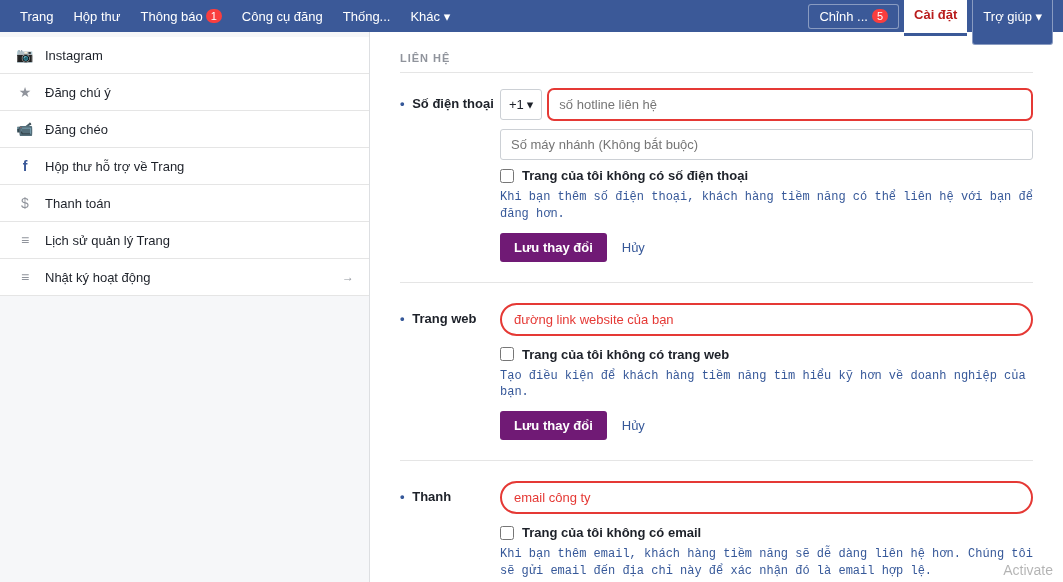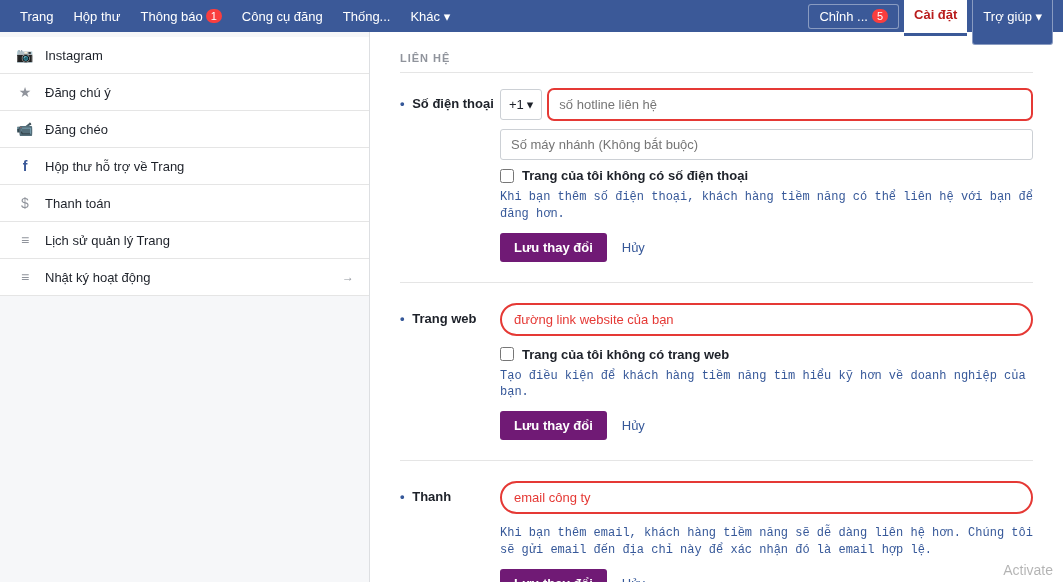--- a/index.html
+++ b/index.html
@@ -385,20 +385,24 @@
         </div>
       </div>
 
       <div class="form-row">
         <div class="form-label">
           <span class="required">•</span>
           <span>Thanh</span>
         </div>
         <div class="form-fields">
           <input class="text-input-circled" type="text" placeholder="email công ty" style="">
+          <div class="checkbox-row">
+            <input type="checkbox" style="">
+            <span class="checkbox-label">Trang của tôi không có email</span>
+          </div>
           <div class="hint-text">Khi bạn thêm email, khách hàng tiềm năng sẽ dễ dàng liên hệ hơn. Chúng tôi sẽ gửi email đến địa chỉ này để xác nhận đó là email hợp lệ.</div>
           <div class="action-buttons">
             <button class="btn-save">Lưu thay đổi</button>
             <button class="btn-cancel">Hủy</button>
           </div>
         </div>
       </div>
 
     </div>
   </main>

